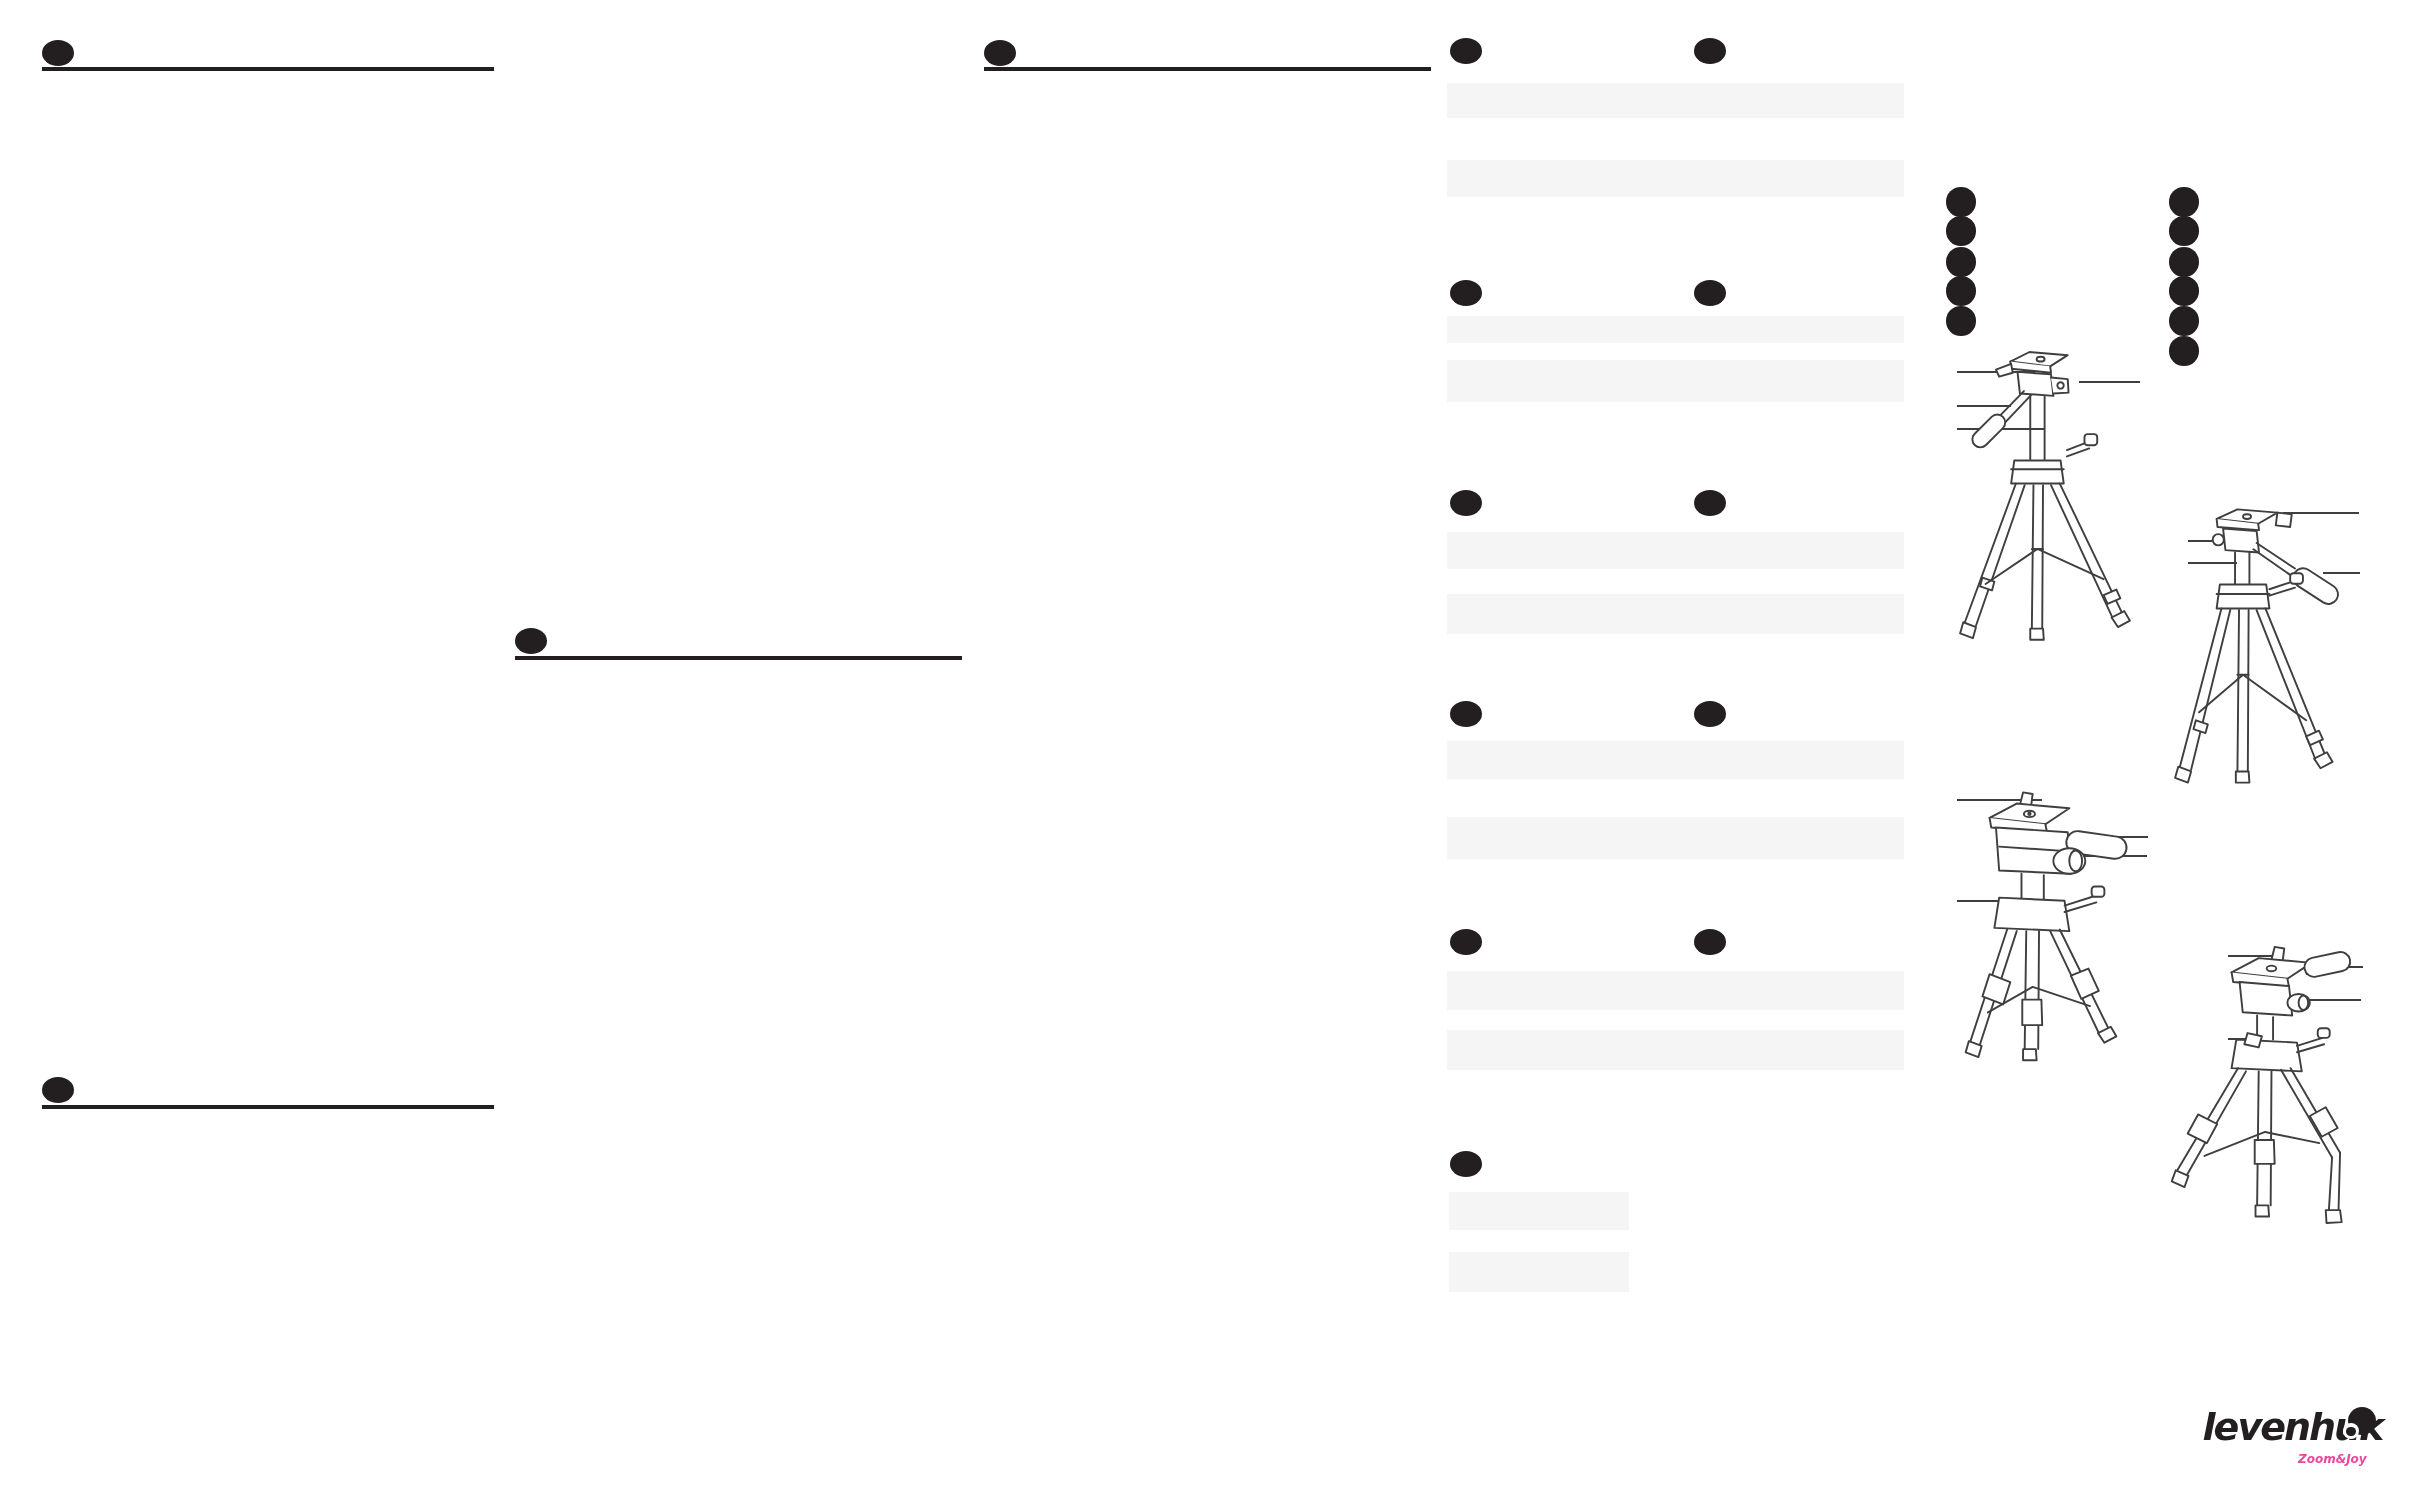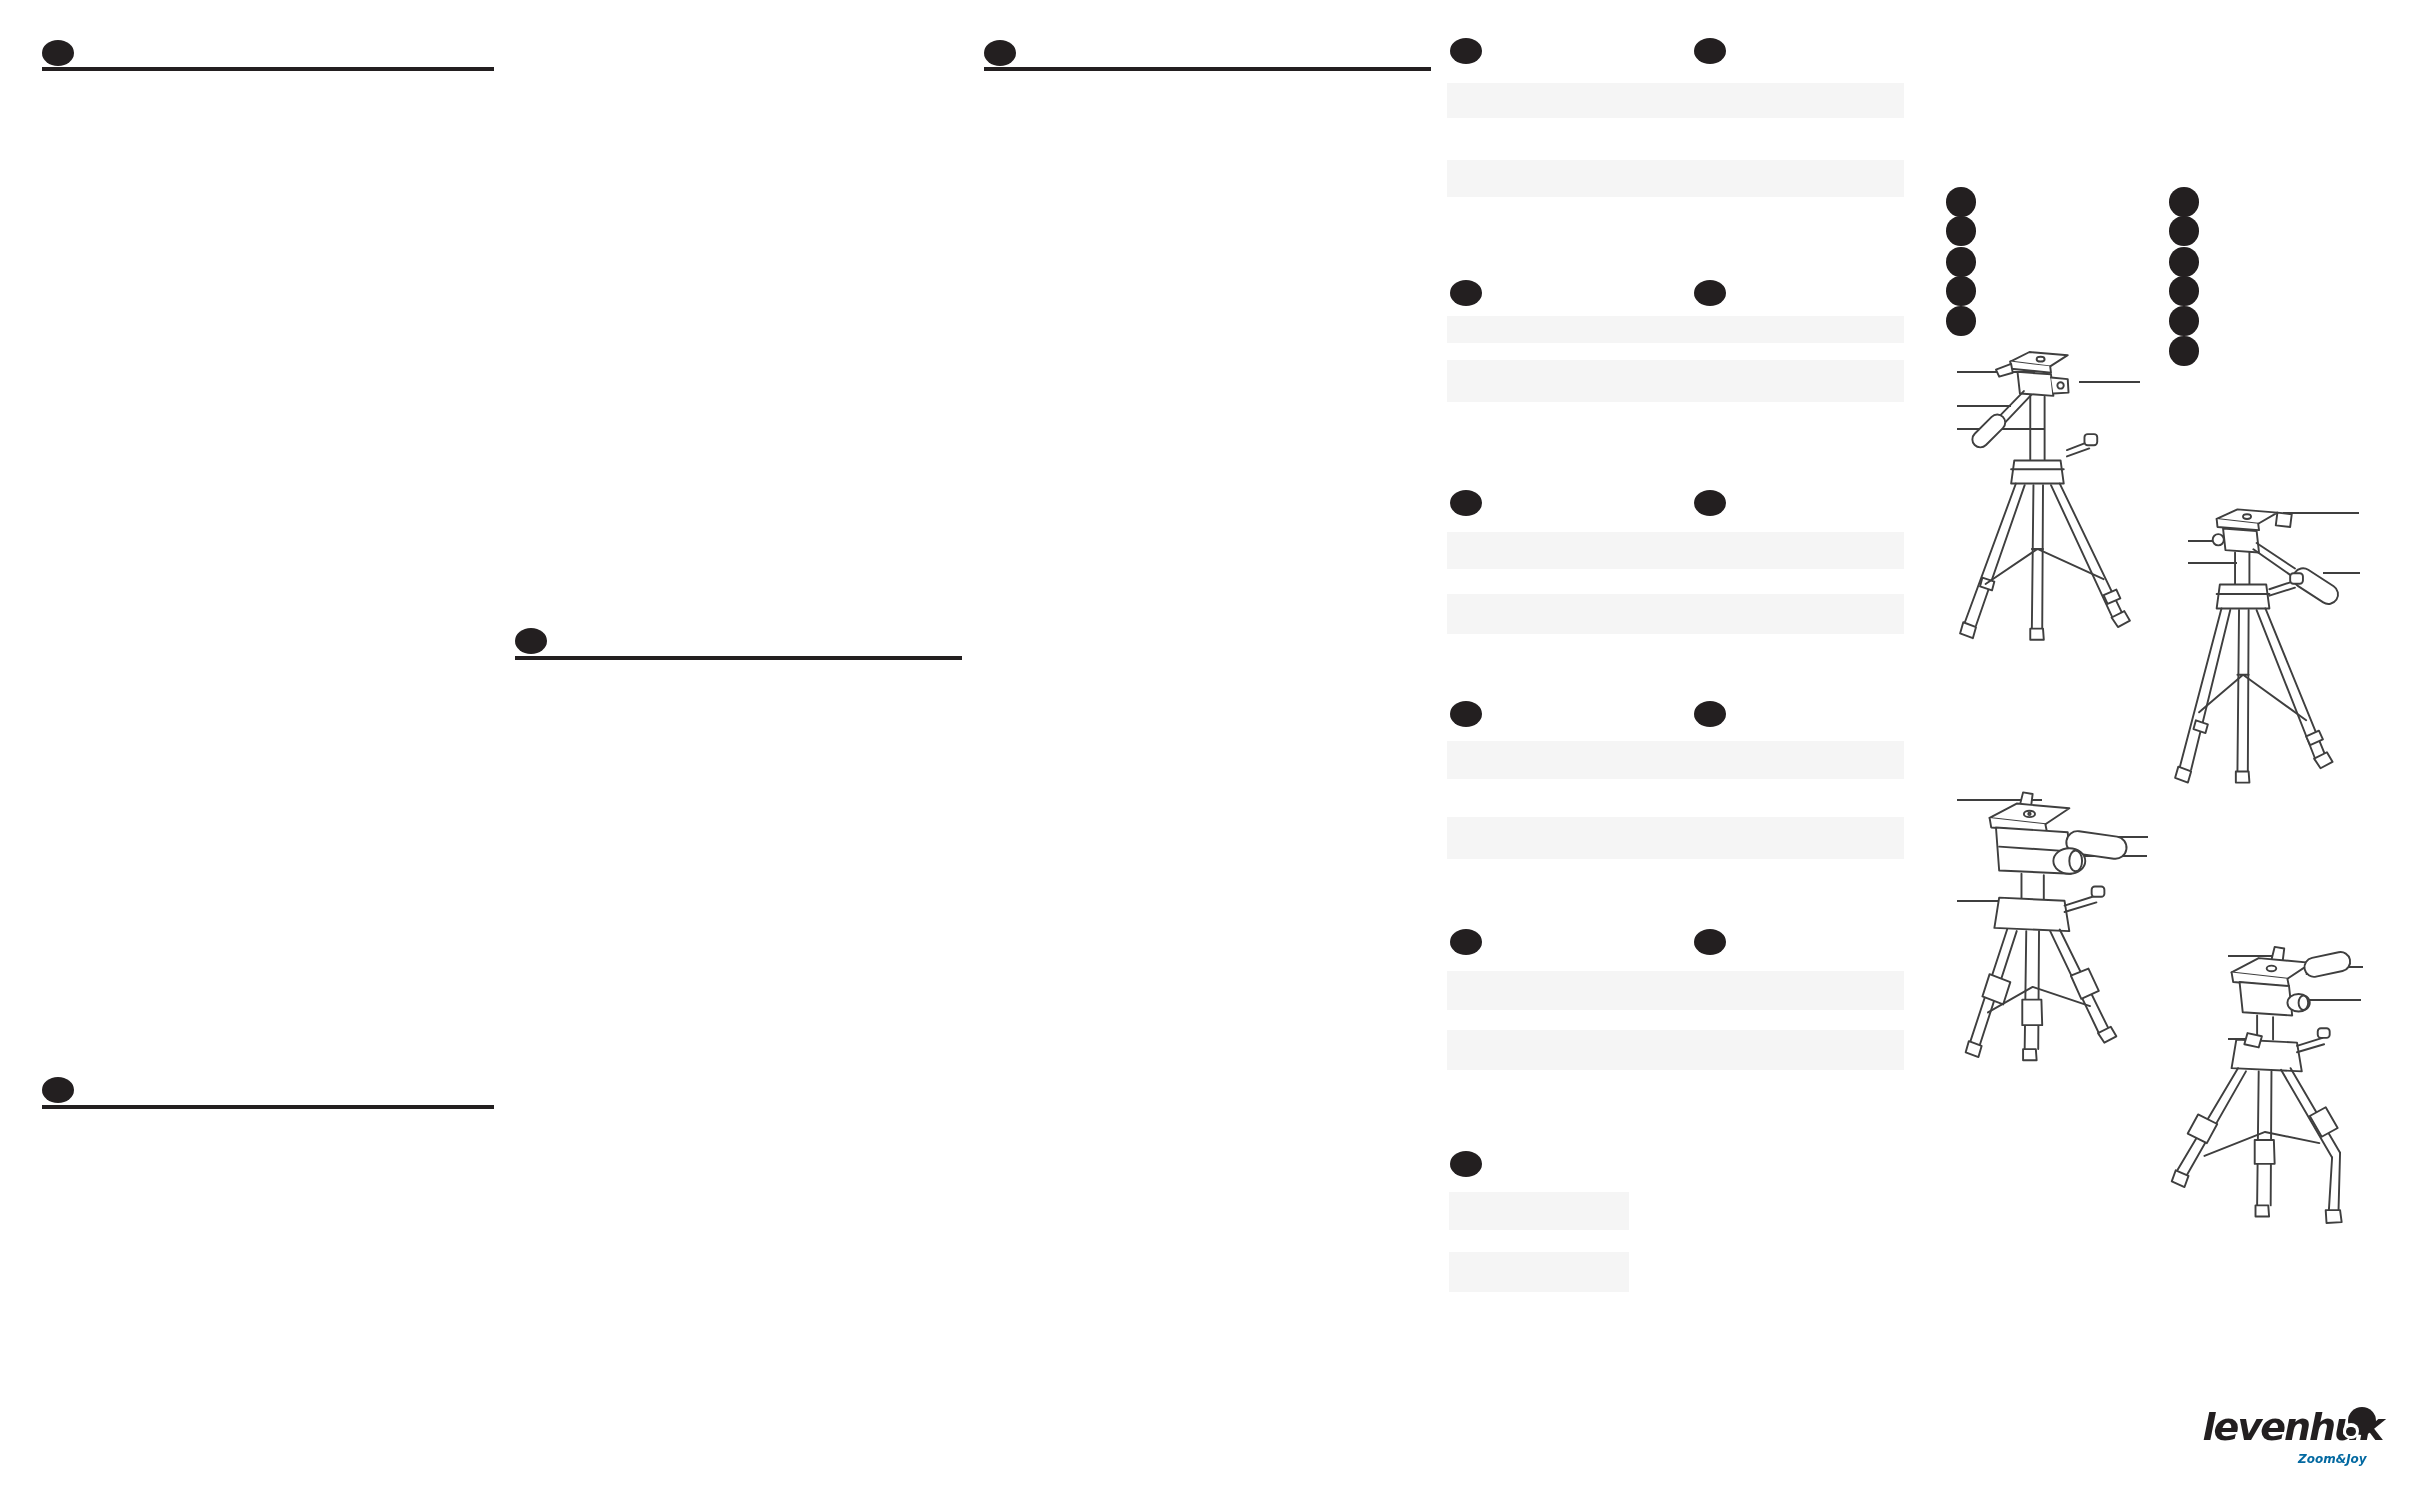--- a/index.html
+++ b/index.html
@@ -10,21 +10,21 @@
   .row{position:absolute;background:#f5f5f5;}
   .dot{position:absolute;background:#231f20;border-radius:50%;width:29.5px;height:29.5px;}
   .leader{position:absolute;background:#3f3f3f;height:1.9px;}
   .fig{position:absolute;}
   .fig svg{display:block;width:100%;height:100%;}
   .lineart{fill:none;stroke:#3f3f3f;stroke-width:2.4;stroke-linecap:round;stroke-linejoin:round;}
   #logo{position:absolute;left:2193px;top:1397px;width:196px;height:73px;}
   #brand{position:absolute;left:9.6px;top:11.2px;font-style:italic;font-weight:700;font-size:38px;
          letter-spacing:-2px;color:#231f20;line-height:1;}
   #tagline{position:absolute;left:105px;top:56px;font-style:italic;font-weight:700;font-size:12px;
-           color:#0369a1;line-height:1;}
+           color:#ec4899;line-height:1;}
   .mark-big{position:absolute;left:155px;top:9.6px;width:28px;height:28px;background:#231f20;border-radius:50%;}
   .mark-ring{position:absolute;left:150px;top:26px;width:16px;height:16px;background:#ffffff;border-radius:50%;}
   .mark-dot{position:absolute;left:153px;top:29.5px;width:9.6px;height:9.6px;background:#231f20;border-radius:50%;}
 </style>
 </head>
 <body>
 
 <div id="canvas">
 
   <div class="oval" style="left:42px;top:40px"></div>

